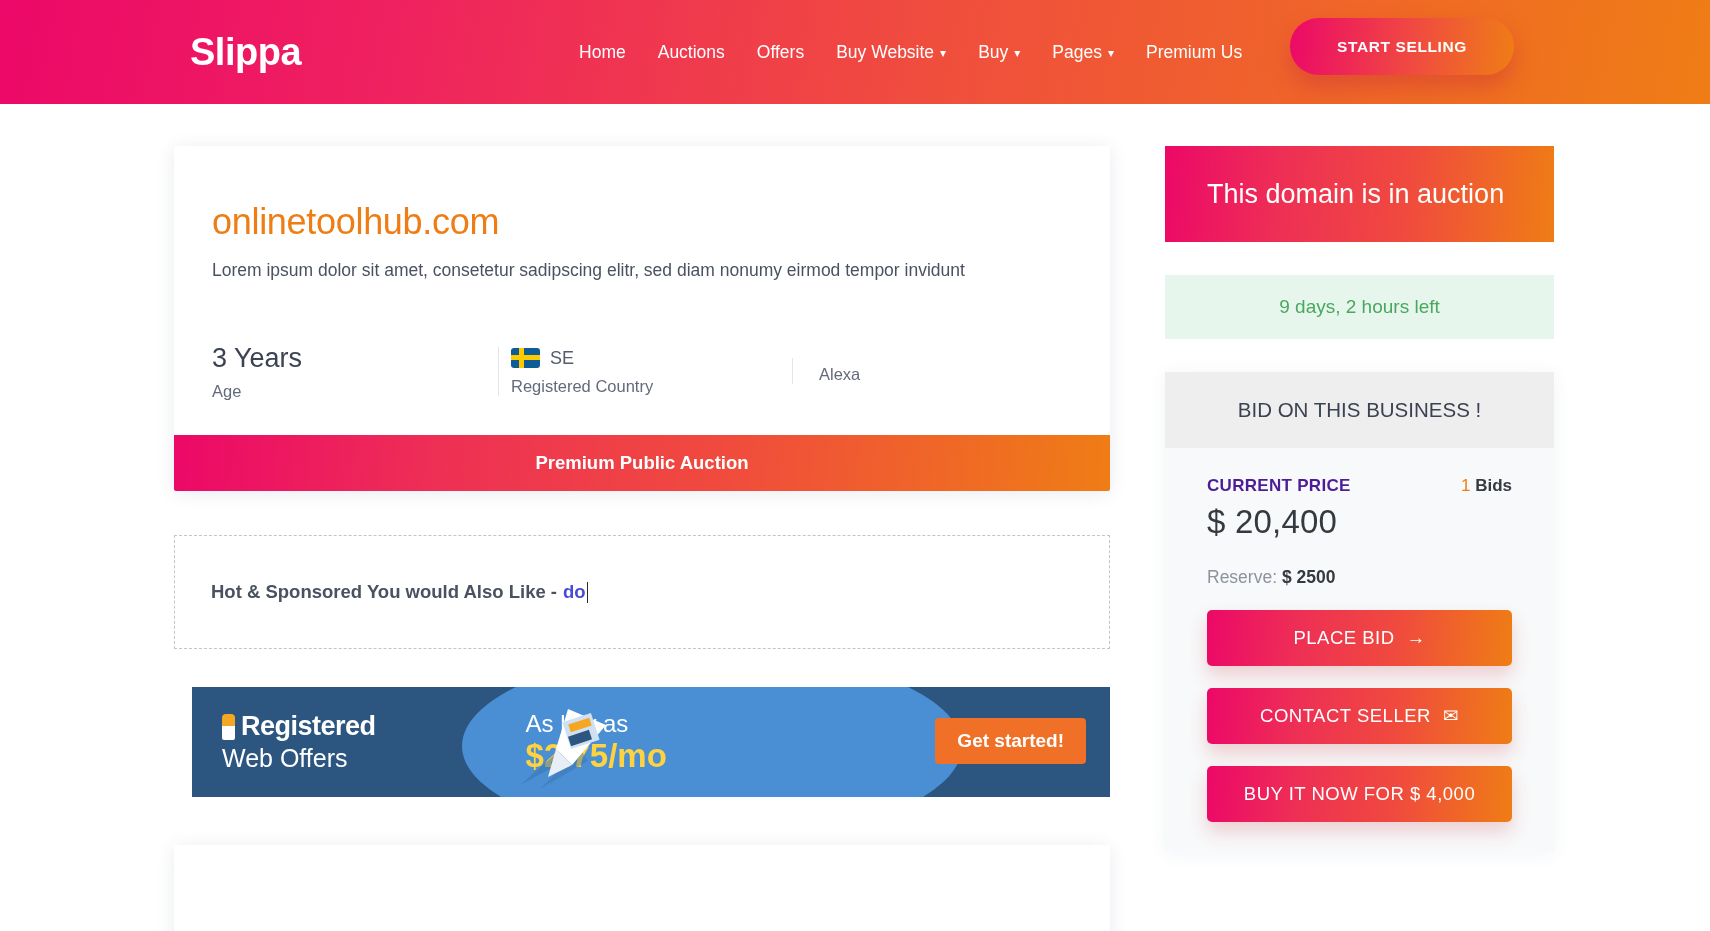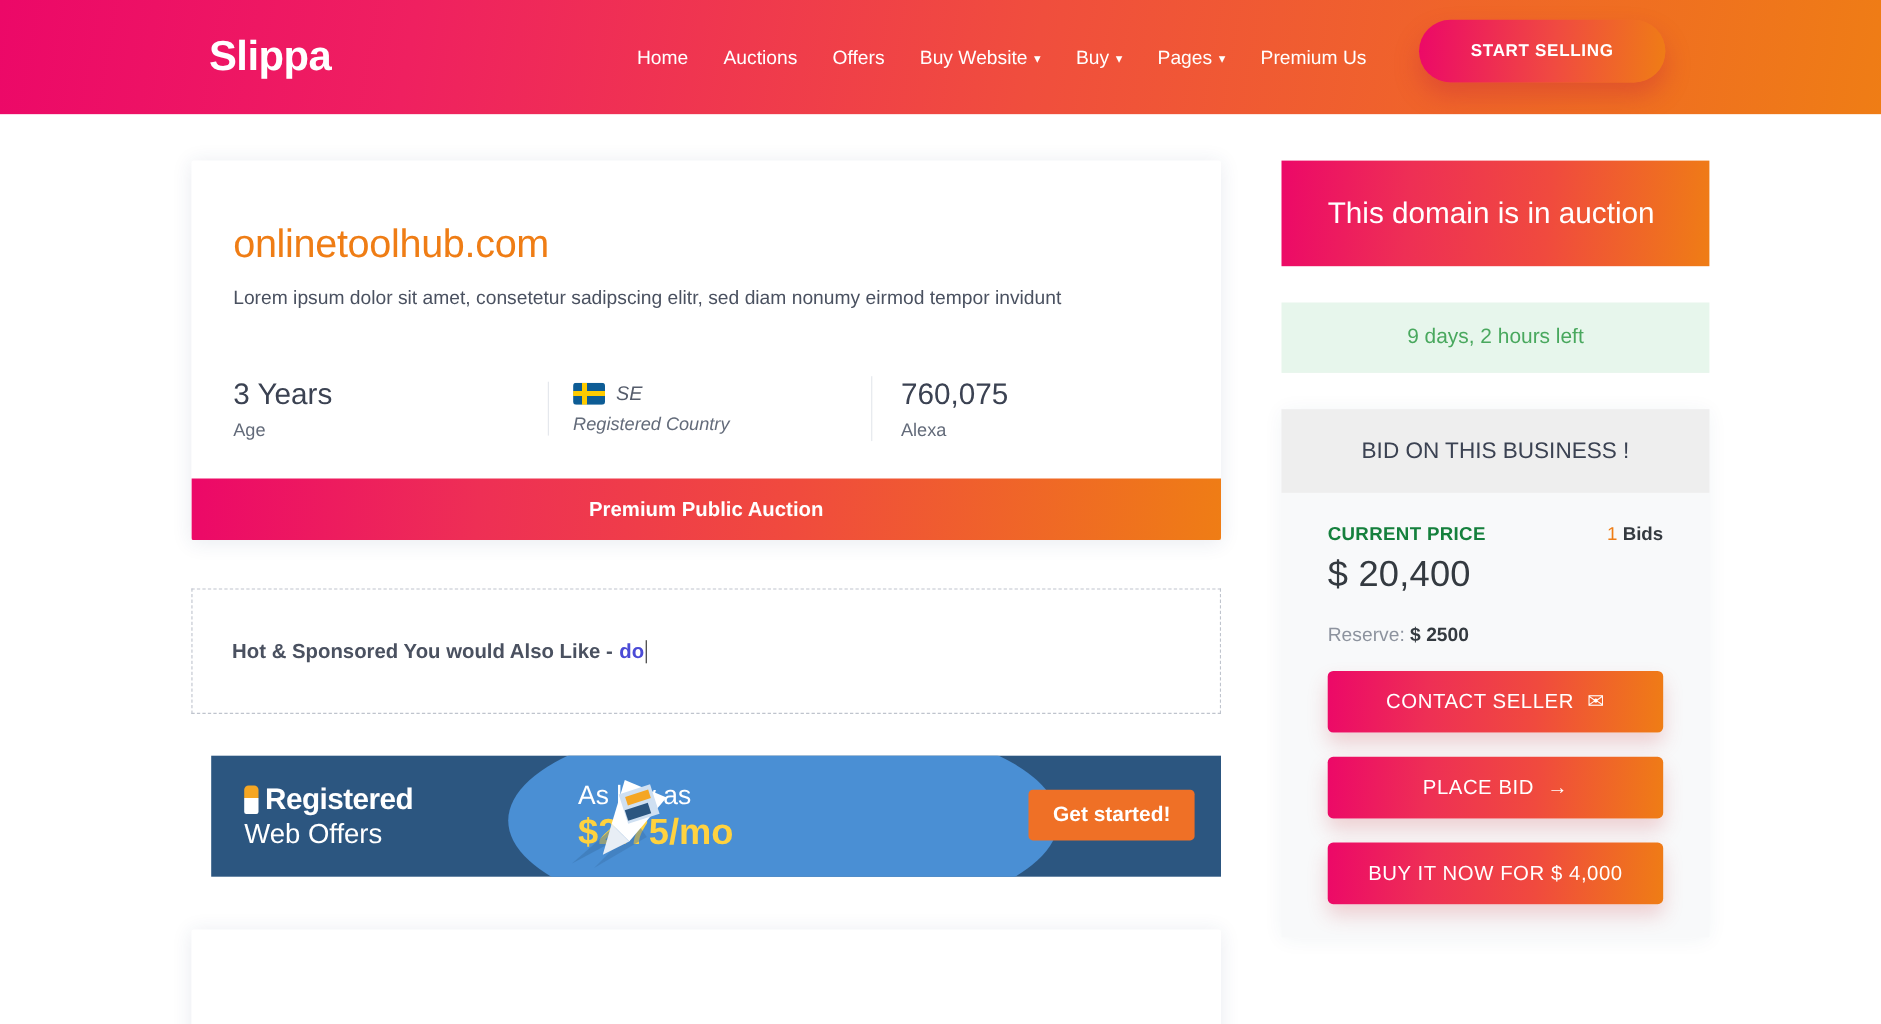--- a/index.html
+++ b/index.html
@@ -113,21 +113,21 @@
     max-width: 830px;
   }
   .stats-row {
     display: flex;
     margin-top: 56px;
     padding-bottom: 34px;
     align-items: center;
   }
   .stat { padding-right: 20px; }
   .stat-age   { width: 286px; }
-  .stat-country { width: 294px; border-left: 1px solid #e3e6ec; padding-left: 22px; font-style: italic; }
+  .stat-country { width: 294px; border-left: 1px solid #e3e6ec; padding-left: 12px; }
   .stat-alexa { width: 280px; border-left: 1px solid #e3e6ec; padding-left: 26px; }
   .stat-value {
     font-size: 27px;
     color: #3b4252;
     line-height: 1.25;
     display: flex;
     align-items: center;
     gap: 10px;
   }
   .stat-value.small { font-size: 18px; color: #555c6b; }
@@ -306,21 +306,21 @@
   .bid-panel-body { padding: 28px 42px 30px 42px; }
   .price-row {
     display: flex;
     align-items: baseline;
     justify-content: space-between;
   }
   .price-label {
     font-size: 17px;
     font-weight: bold;
     letter-spacing: 0.3px;
-    color: #15803d;
+    color: #4c1d95;
   }
   .bids-count { font-size: 17px; font-weight: bold; color: #343a40; }
   .bids-count .num { color: #ef7d15; font-weight: normal; }
   .price-value {
     margin-top: 7px;
     font-size: 33px;
     color: #343a40;
     letter-spacing: 0.2px;
   }
   .reserve {
@@ -400,21 +400,20 @@
               <div class="stat-label">Age</div>
             </div>
             <div class="stat stat-country">
               <div class="stat-value small">
                 <span class="flag-se"></span>
                 <span>SE</span>
               </div>
               <div class="stat-label">Registered Country</div>
             </div>
             <div class="stat stat-alexa">
-              <div class="stat-value">760,075</div>
               <div class="stat-label">Alexa</div>
             </div>
           </div>
         </div>
 
         <div class="auction-banner">Premium Public Auction</div>
       </section>
 
       <section class="sponsored-box">
         <div class="sponsored-text">
@@ -475,27 +474,27 @@
           </div>
 
           <div class="price-value">$ 20,400</div>
 
           <div class="reserve">
             <span>Reserve:</span>
             <b>$ 2500</b>
           </div>
 
           <button class="cta-btn">
+            <span>PLACE BID</span>
+            <span>→</span>
+          </button>
+
+          <button class="cta-btn">
             <span>CONTACT SELLER</span>
             <span>✉</span>
-          </button>
-
-          <button class="cta-btn">
-            <span>PLACE BID</span>
-            <span>→</span>
           </button>
 
           <button class="cta-btn">
             <span>BUY IT NOW FOR $ 4,000</span>
           </button>
         </div>
       </div>
     </aside>
 
   </div>

